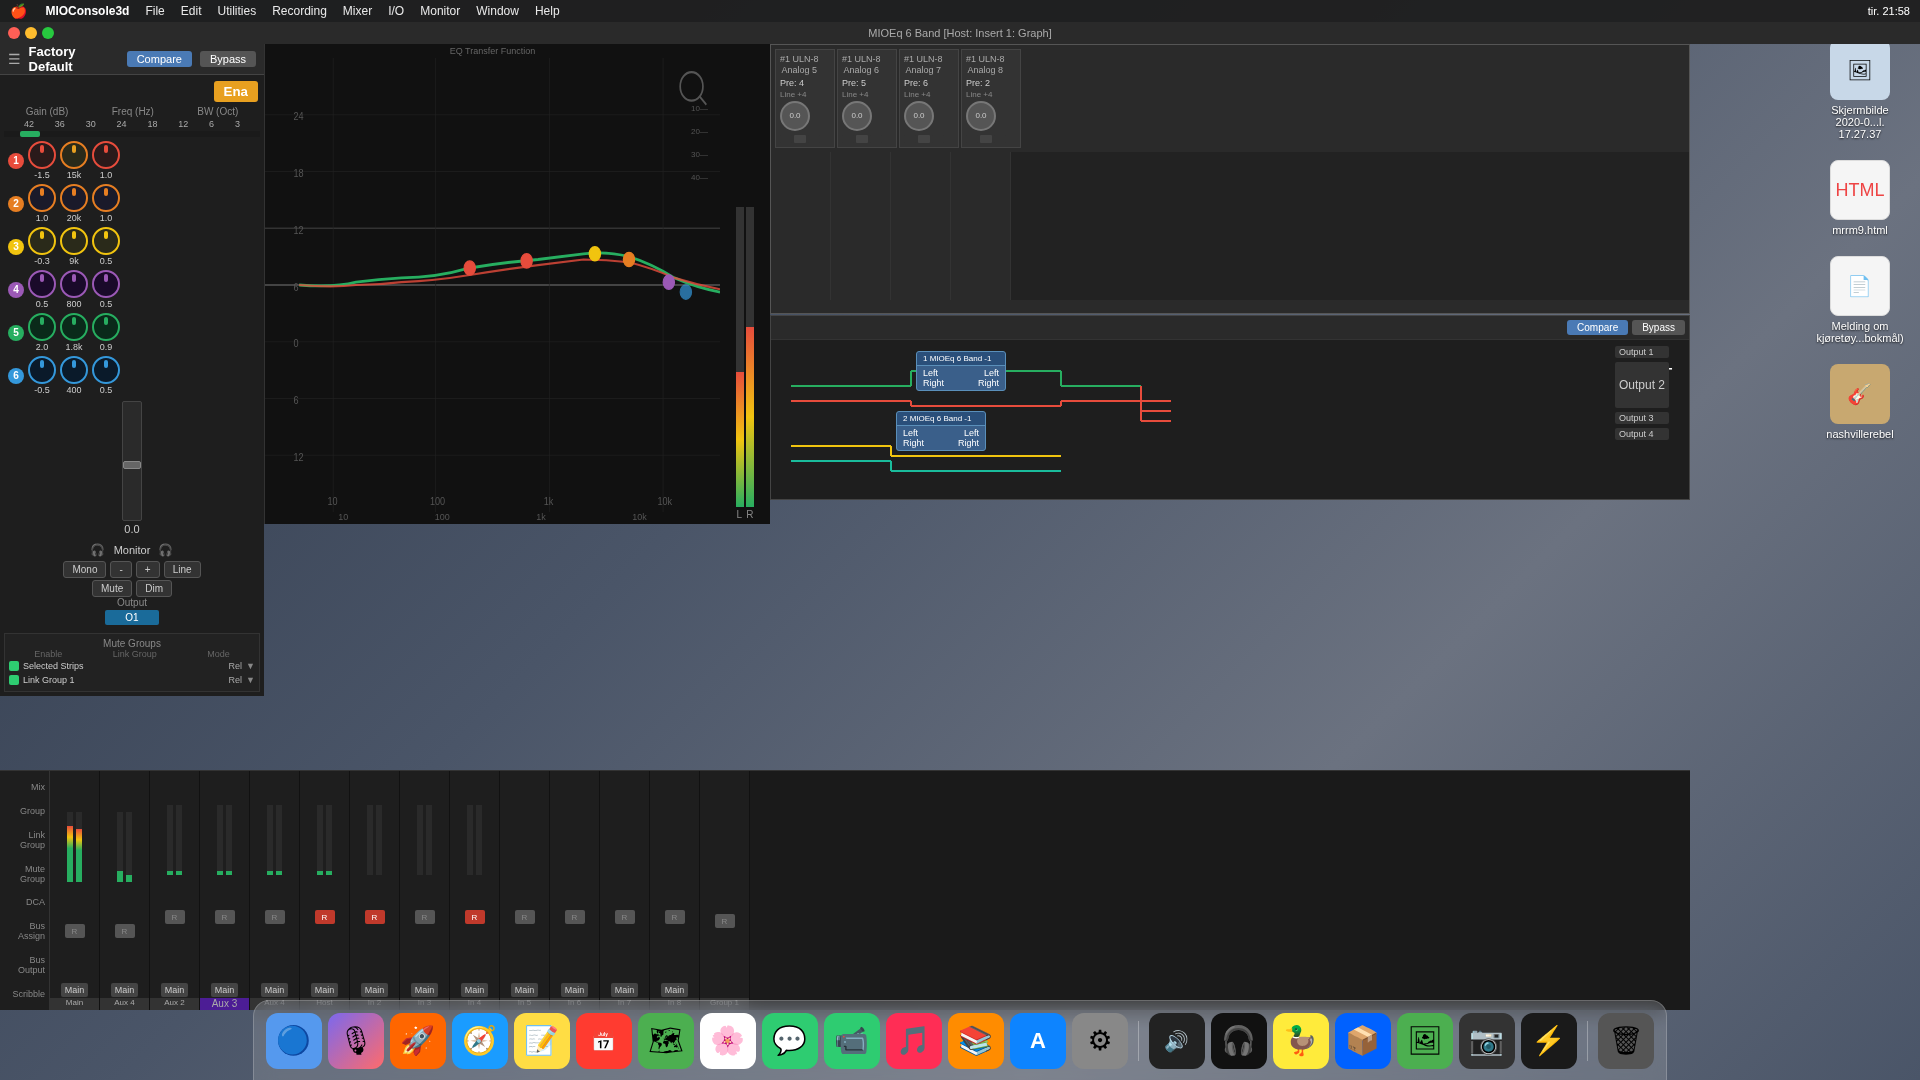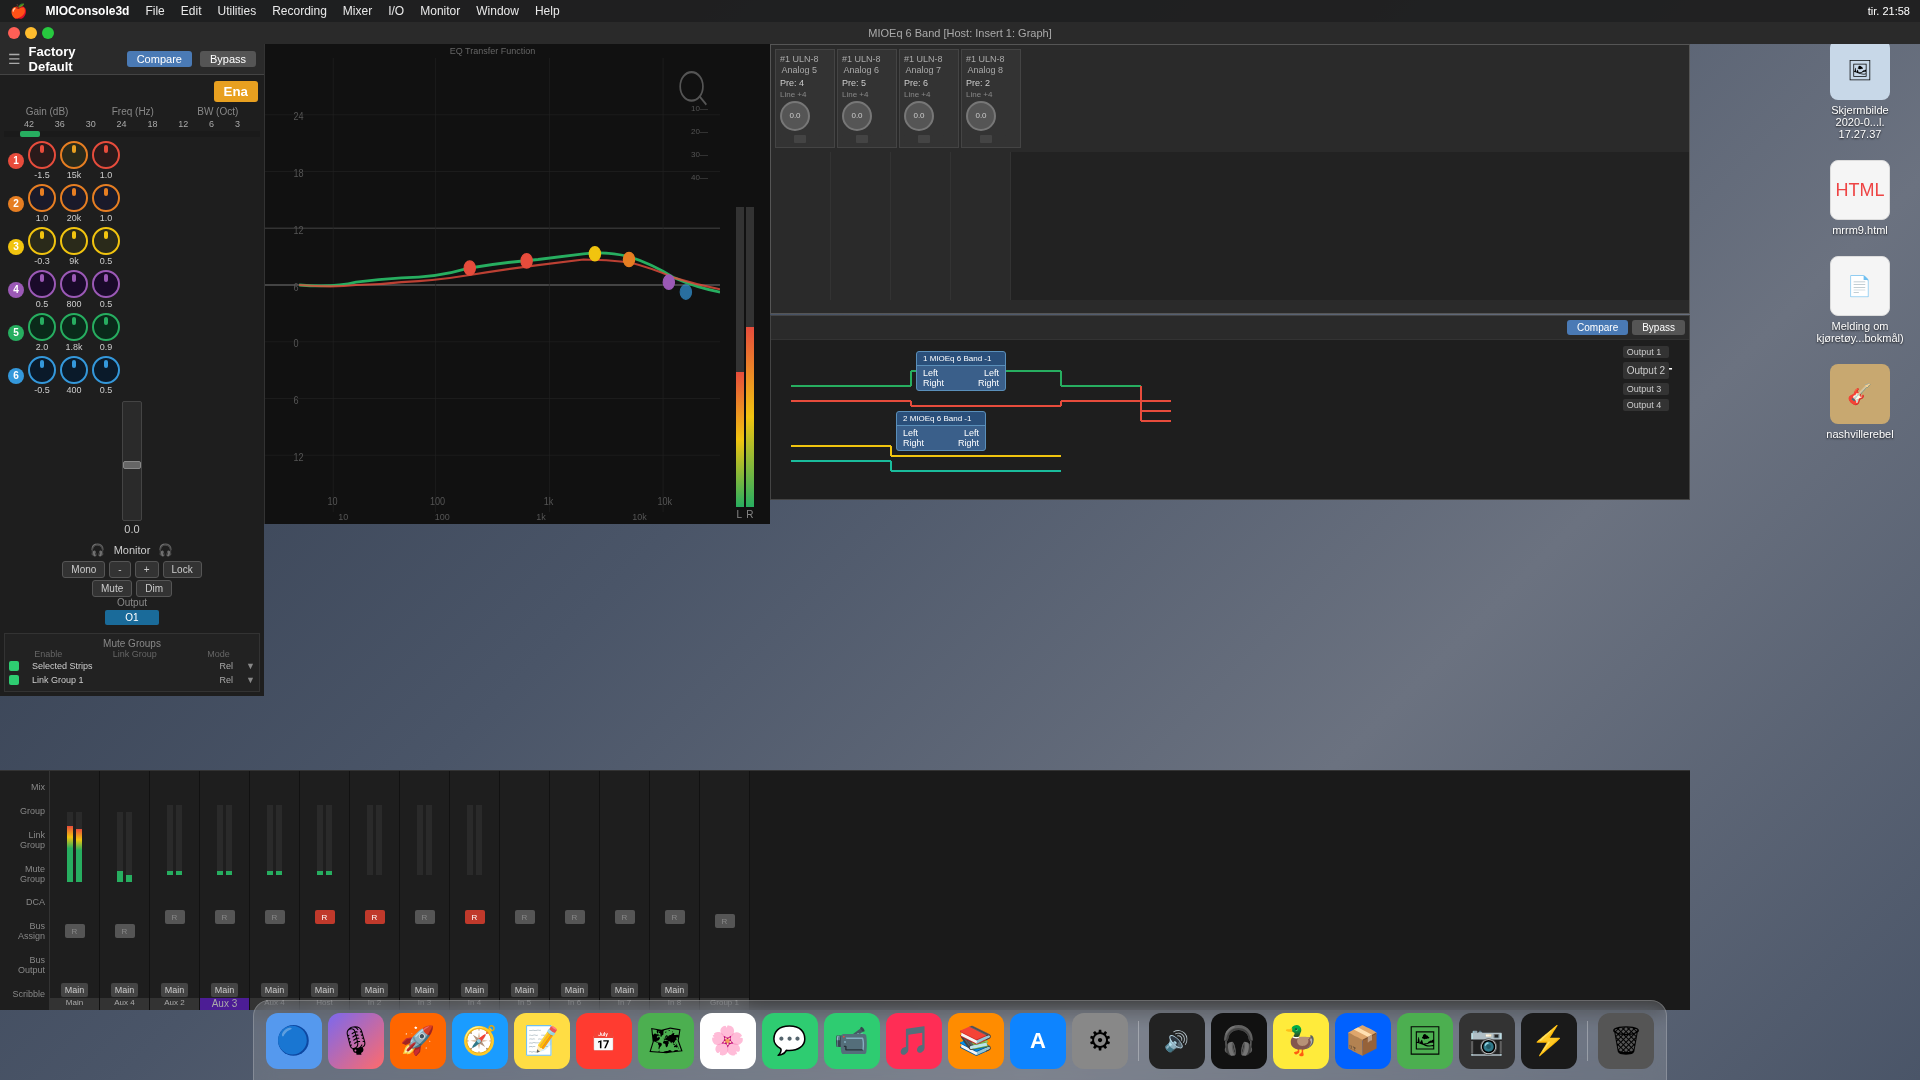--- a/index.html
+++ b/index.html
@@ -490,21 +490,21 @@
     .lg-header {
       display: flex;
       justify-content: space-around;
       color: #666;
       font-size: 9px;
     }
 
     .lg-row {
       display: flex;
       align-items: center;
-      gap: 13px;
+      gap: 4px;
       padding: 2px 0;
     }
 
     .lg-checkbox {
       width: 10px;
       height: 10px;
       background: #2ecc71;
       border-radius: 2px;
       flex-shrink: 0;
     }
@@ -761,21 +761,21 @@
       <div style="text-align:center; margin-top:8px;">
         <div style="display:flex; align-items:center; justify-content:center; gap:8px;">
           <span style="font-size:12px;">🎧</span>
           <span style="color:#ccc; font-size:11px;">Monitor</span>
           <span style="font-size:12px;">🎧</span>
         </div>
         <div class="monitor-btn-row" style="justify-content:center; margin-top:4px;">
           <button class="mon-btn">Mono</button>
           <button class="mon-btn">-</button>
           <button class="mon-btn">+</button>
-          <button class="mon-btn">Lock</button>
+          <button class="mon-btn">Line</button>
         </div>
         <div class="monitor-btn-row" style="justify-content:center; margin-top:2px;">
           <button class="mon-btn">Mute</button>
           <button class="mon-btn">Dim</button>
         </div>
         <div style="color:#888; font-size:10px;">
           <span>Output</span>
         </div>
         <div style="background:#1a6b9a; color:white; padding:2px 20px; border-radius:2px; margin:2px auto; width:fit-content; font-size:10px;">O1</div>
       </div>
@@ -998,21 +998,21 @@
         </div>
       <div style="text-align:right;">
           <div>Left</div>
           <div>Right</div>
         </div>
     </div>
   </div>
 
   <div style="position:absolute; right:20px; top:30px; display:flex; flex-direction:column; gap:4px;">
     <span style="color:#ccc; font-size:9px; background:#333; padding:1px 4px; border-radius:2px;">Output 1</span>
-    <span style="color:#ccc; font-size:10px; background:#333; padding:3px 4px; border-radius:2px;">Output 2</span>
+    <span style="color:#ccc; font-size:12px; background:#333; padding:16px 4px; border-radius:2px;">Output 2</span>
     <span style="color:#ccc; font-size:9px; background:#333; padding:1px 4px; border-radius:2px;">Output 3</span>
     <span style="color:#ccc; font-size:9px; background:#333; padding:1px 4px; border-radius:2px;">Output 4</span>
   </div>
 </div>
 
 <div style="position:absolute; bottom:70px; left:0; right:230px; height:240px; background:#1a1a1a; border-top:1px solid #333; z-index:600; display:flex;">
 
   <div class="label-col">
     <span class="label-item">Mix</span>
     <span class="label-item">Group</span>

